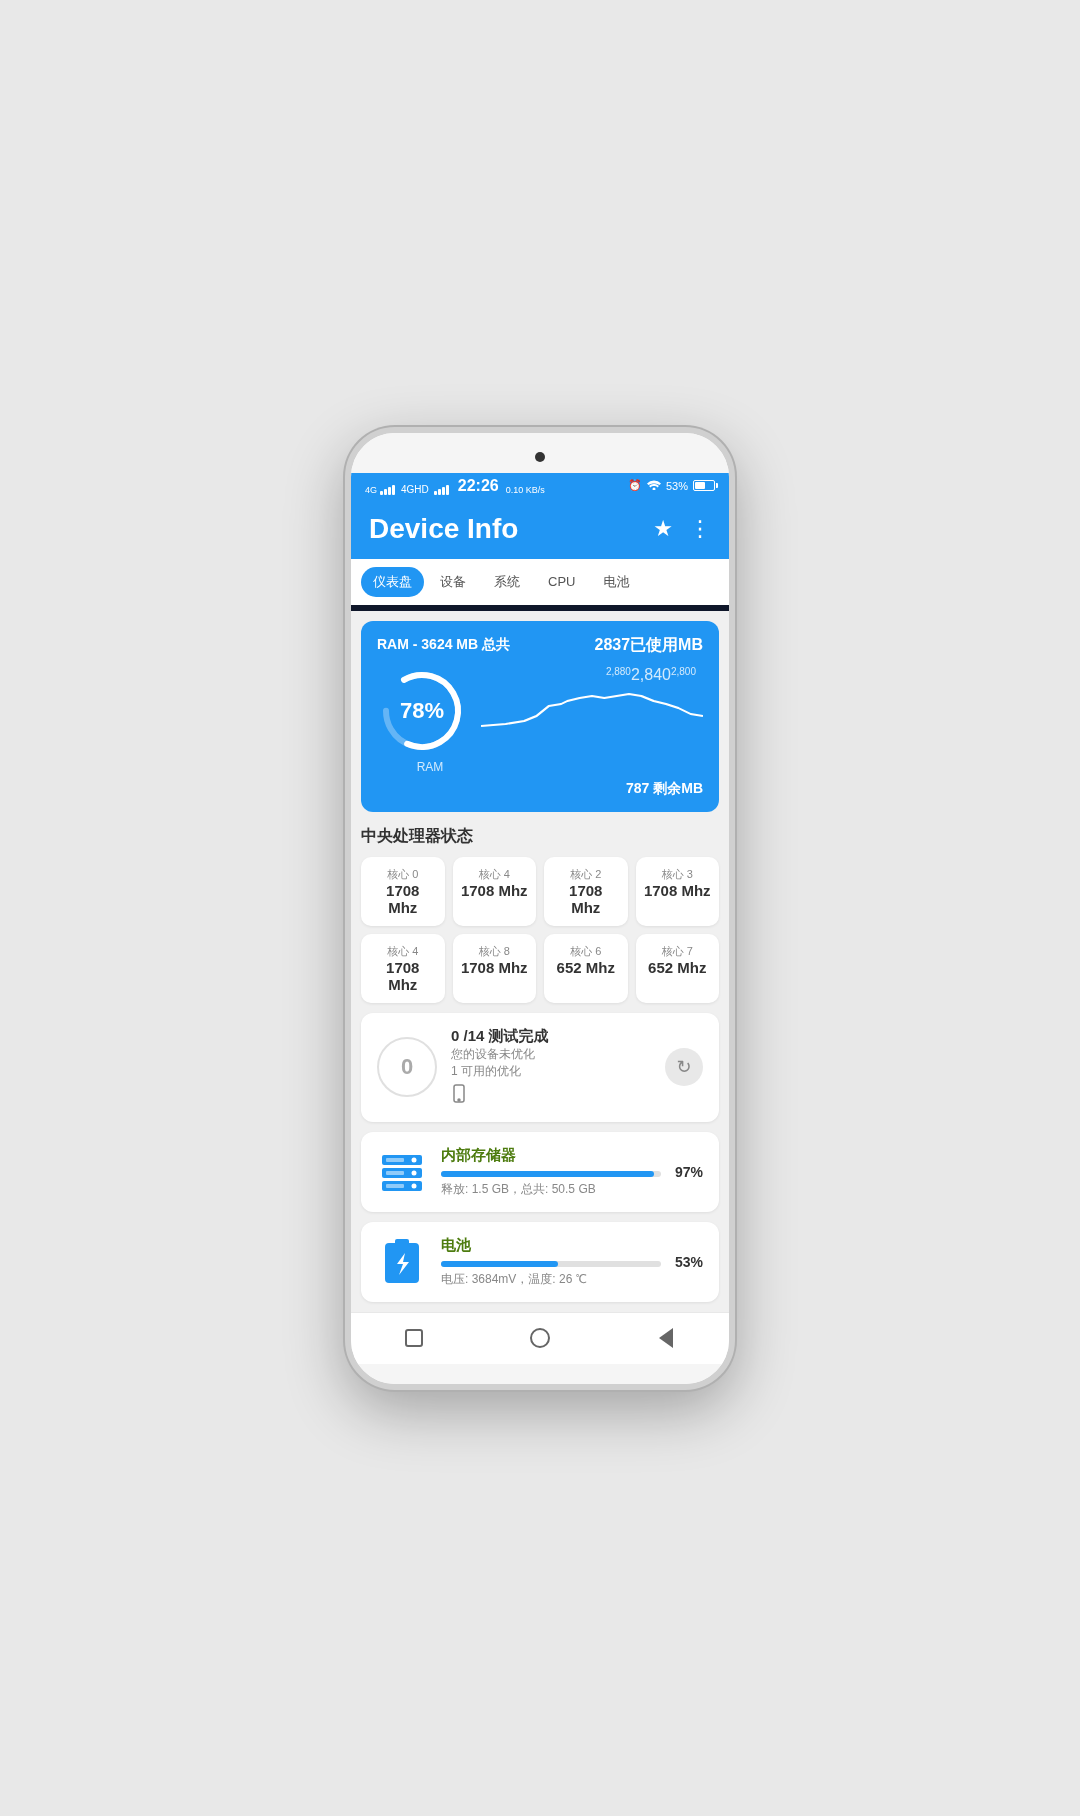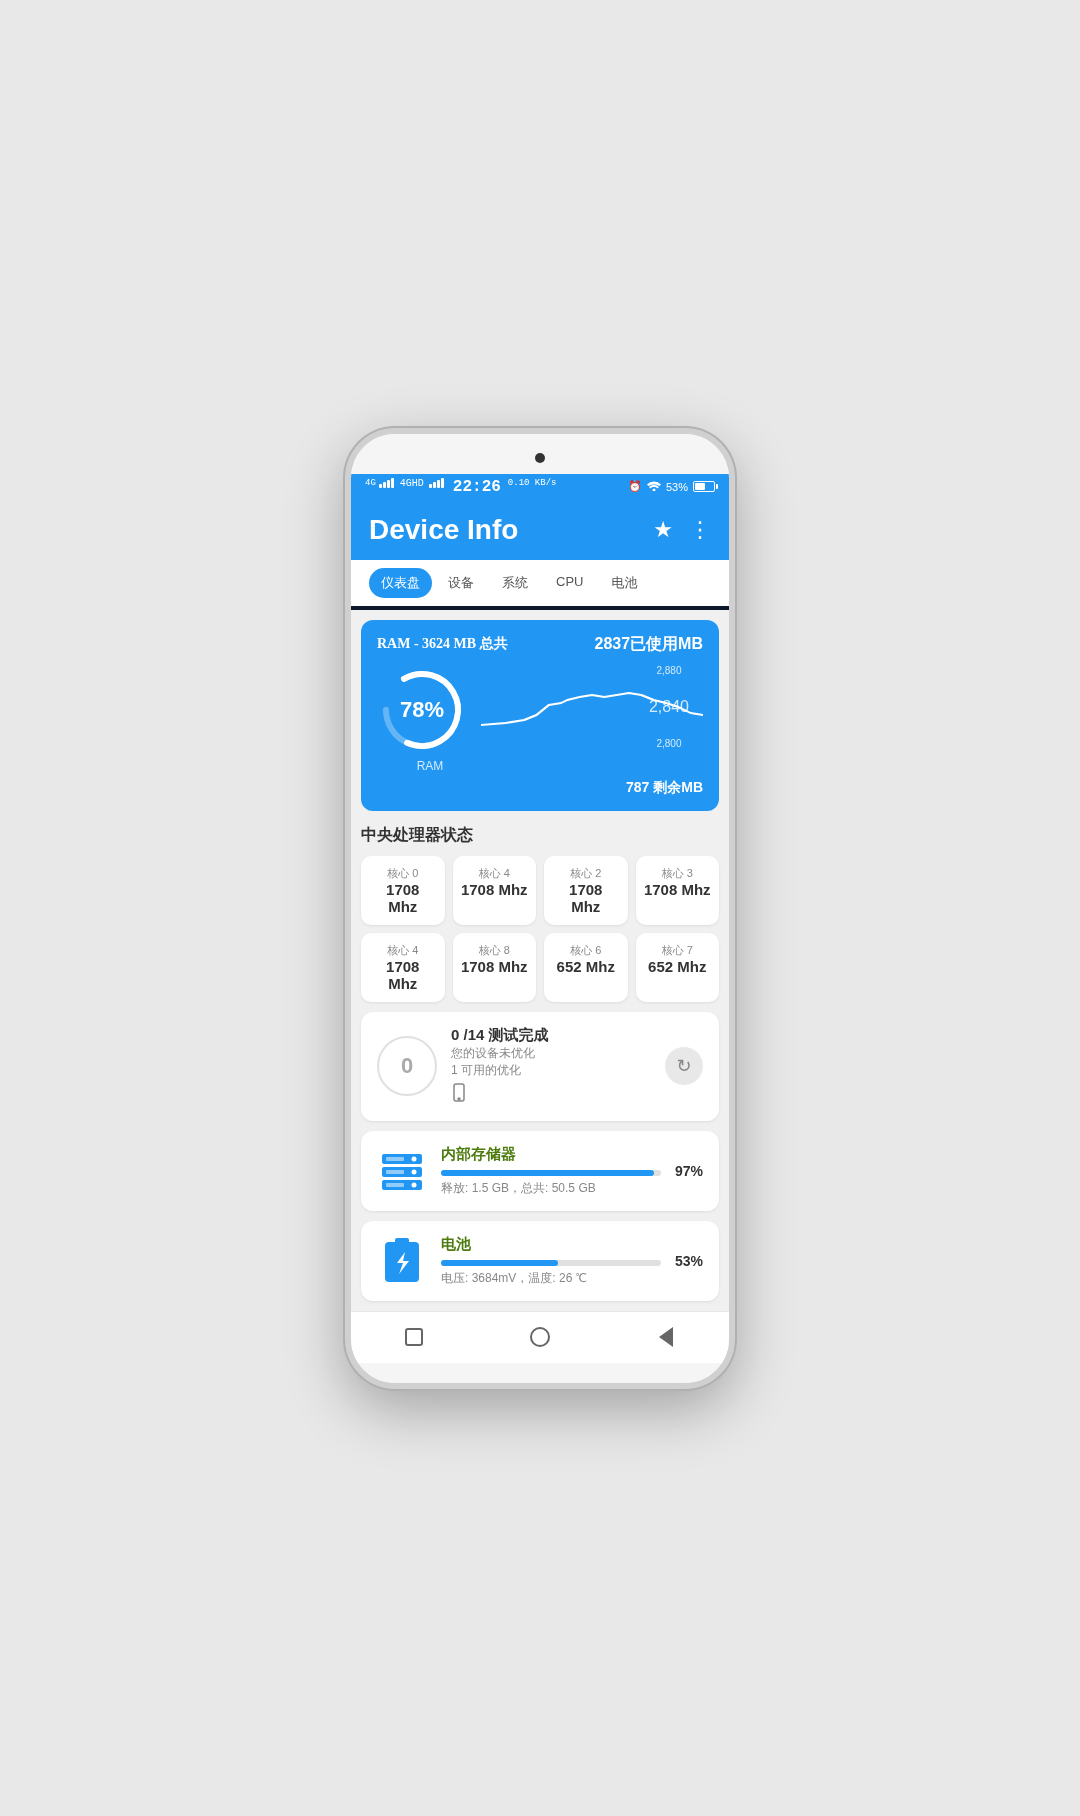--- a/index.html
+++ b/index.html
@@ -49,21 +49,21 @@
     
     .status-bar {
       background: #2196F3;
       color: white;
       font-size: 11px;
       padding: 4px 14px;
       display: flex;
       justify-content: space-between;
       align-items: center;
     }
-    .status-left { display: flex; align-items: flex-start; gap: 3px; font-family: Liberation Mono, monospace; }
+    .status-left { display: flex; align-items: flex-end; gap: 3px; }
     .status-right { display: flex; align-items: center; gap: 5px; }
     .signal-bars { display: flex; align-items: flex-end; gap: 1px; }
     .bar { width: 3px; background: white; border-radius: 1px; }
     .bar1 { height: 4px; }
     .bar2 { height: 6px; }
     .bar3 { height: 8px; }
     .bar4 { height: 10px; }
     .battery-icon {
       width: 22px; height: 11px;
       border: 1.5px solid white;
@@ -99,24 +99,24 @@
       color: white;
       font-size: 28px;
       font-weight: bold;
     }
     .header-icons { display: flex; gap: 16px; align-items: center; }
     .header-icon { color: white; font-size: 22px; cursor: pointer; }
     
     .tabs-bar {
       background: white;
       display: flex;
-      align-items: flex-start;
-      padding: 8px 18px;
+      align-items: center;
+      padding: 8px 10px;
       gap: 4px;
-      border-bottom: 4px solid #0f172a;
+      border-bottom: 6px solid #0f172a;
     }
     .tab {
       padding: 6px 12px;
       border-radius: 20px;
       font-size: 13px;
       cursor: pointer;
       color: #555;
     }
     .tab.active {
       background: #2196F3;
@@ -138,21 +138,21 @@
       border-radius: 12px;
       padding: 14px 16px;
       color: white;
     }
     .ram-header {
       display: flex;
       justify-content: space-between;
       align-items: center;
       margin-bottom: 10px;
     }
-    .ram-title { font-size: 14px; font-weight: bold; font-family: Liberation Serif, serif; }
+    .ram-title { font-size: 14px; font-weight: bold; }
     .ram-used { font-size: 16px; font-weight: bold; }
     .ram-body {
       display: flex;
       align-items: flex-start;
       gap: 14px;
     }
     
     .gauge-container {
       display: flex;
       flex-direction: column;
@@ -170,29 +170,29 @@
     .gauge-label {
       position: absolute;
       top: 50%;
       left: 50%;
       transform: translate(-50%, -50%);
     }
     .gauge-percent { font-size: 22px; font-weight: bold; color: white; }
     .ram-sub { font-size: 12px; color: rgba(255,255,255,0.8); margin-top: 4px; margin-left: 16px; }
     .chart-labels {
       position: absolute;
-      right: 14px;
+      right: 7px;
       top: 0;
       display: flex;
-      flex-direction: column;
+      flex-direction: row;
       justify-content: space-between;
       height: 100%;
       font-size: 10px;
       color: rgba(255,255,255,0.7);
-      text-align: center;
+      text-align: left;
     }
     .ram-footer {
       display: flex;
       justify-content: flex-end;
       margin-top: 6px;
     }
     .ram-remaining { font-size: 14px; font-weight: bold; }
     
     .section-title {
       font-size: 16px;

